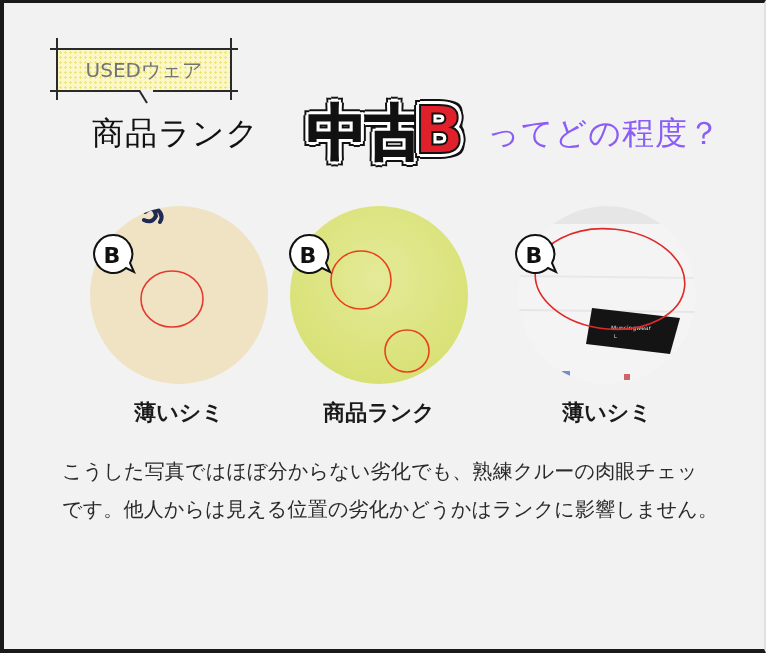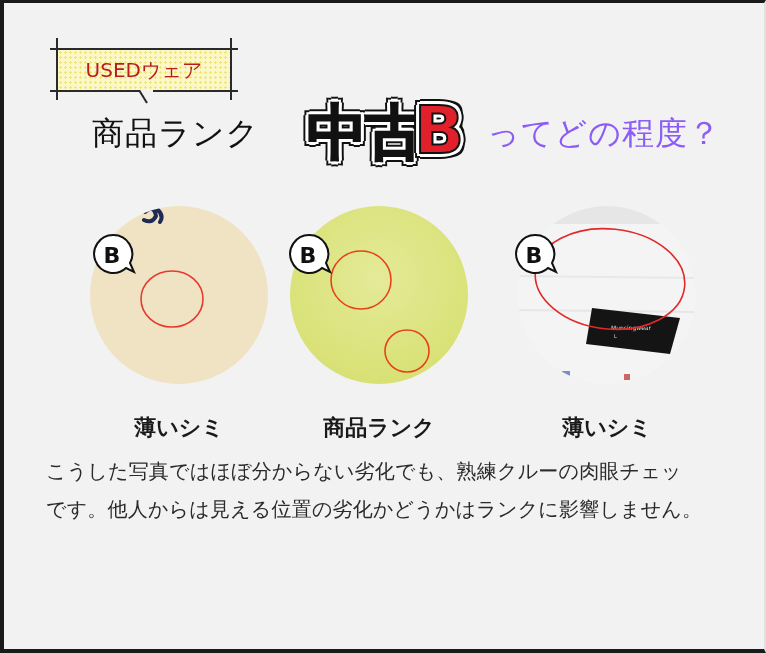--- a/index.html
+++ b/index.html
@@ -26,21 +26,21 @@
     background-size: 5px 5px;
     border-top: 2px solid #2a2a2a;
     border-bottom: 2px solid #2a2a2a;
     box-sizing: border-box;
   }
   .tag-line-v { position: absolute; width: 2px; background: #2a2a2a; }
   .tag-line-h { position: absolute; height: 2px; background: #2a2a2a; }
   .tag-text {
     position: absolute; left: 58px; top: 48px; width: 172px; height: 44px;
     display: flex; align-items: center; justify-content: center;
-    font-size: 20px; color: #b91c1c;
+    font-size: 20px; color: #737373;
   }
   .tag-tail {
     position: absolute; left: 139px; top: 90px; width: 14px; height: 14px;
     background: #f2f2f2;
   }
   .tag-tail svg { position: absolute; left: 0; top: 0; }
   
   .headline-left {
     position: absolute; left: 92px; top: 112px;
     font-size: 32px; font-weight: normal; color: #111; letter-spacing: 1px; text-align: right;
@@ -76,30 +76,30 @@
   .item { position: absolute; top: 206px; width: 190px; }
   .photo {
     position: absolute; left: 0; top: 0; width: 178px; height: 178px;
     border-radius: 50%; overflow: hidden;
   }
   .photo svg { position: absolute; left: 0; top: 0; }
   .badge {
     position: absolute; width: 46px; height: 46px;
   }
   .caption {
-    position: absolute; top: 207px; left: 0; width: 178px; text-align: center;
+    position: absolute; top: 192px; left: 0; width: 178px; text-align: center;
     font-size: 22px; font-weight: bold; color: #1a1a1a;
   }
   
   .body-text {
     position: absolute; left: 46px; top: 452px; width: 690px;
     font-size: 20px; line-height: 38px; color: #2a2a2a;
     letter-spacing: 0.2px;
   }
-  .body-text .line { display: block; white-space: nowrap; }
+  .body-text .line { display: block; white-space: nowrap; margin-left: 16px; }
 </style>
 </head>
 <body>
 
 <div class="frame"></div>
 
 <div class="tag"></div>
 <div class="tag-line-v" style="left:56px; top:38px; height:62px;"></div>
 <div class="tag-line-v" style="left:230px; top:38px; height:62px;"></div>
 <div class="tag-line-h" style="left:50px; top:48px; width:188px;"></div>

